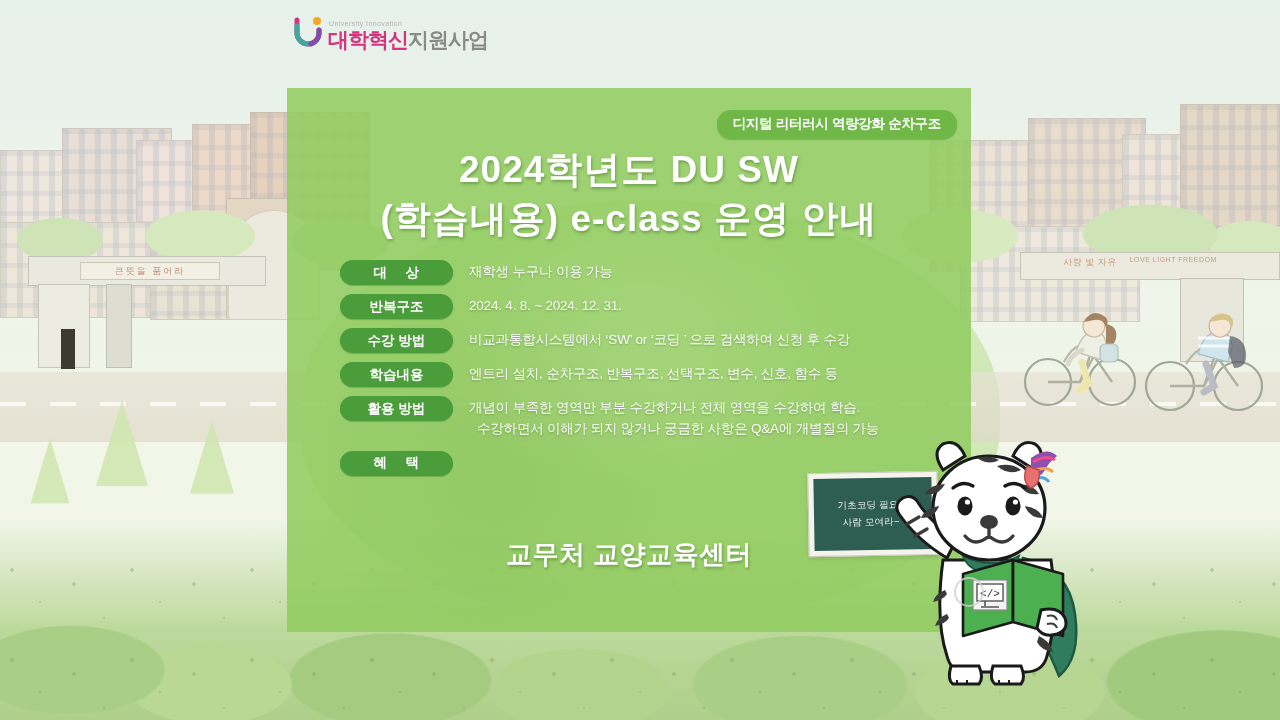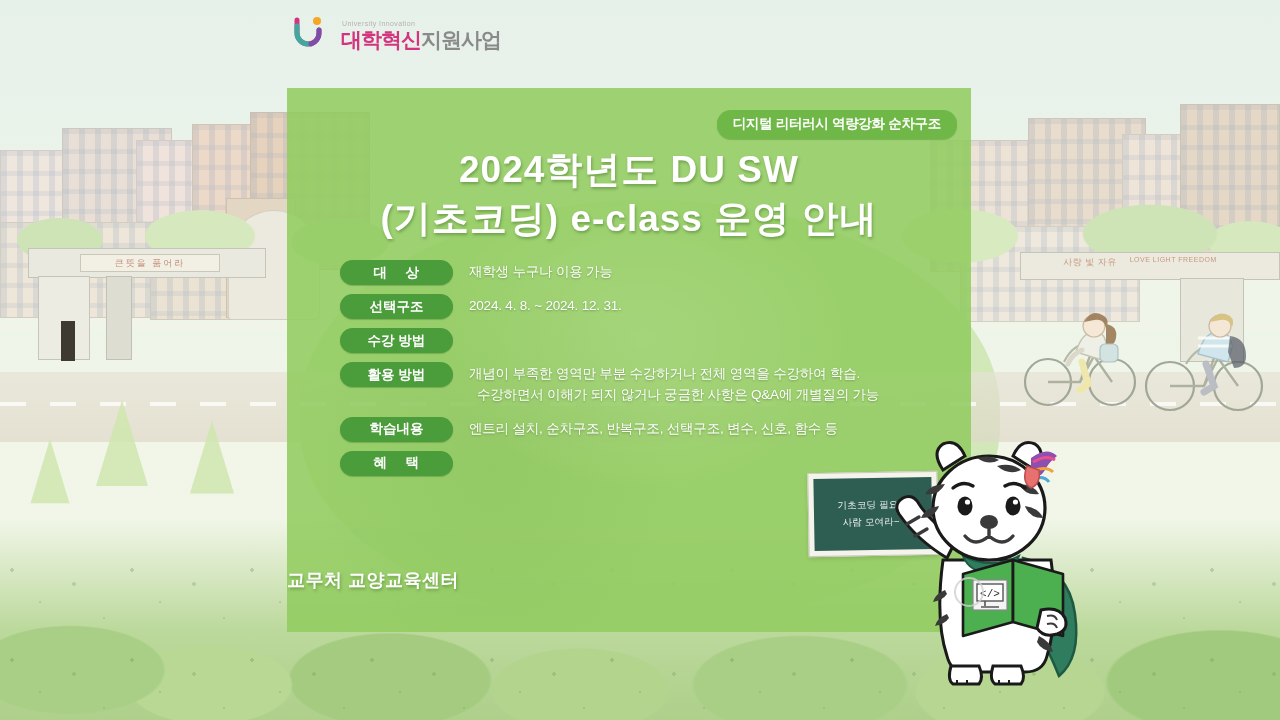--- a/index.html
+++ b/index.html
@@ -42,21 +42,21 @@
   .win-grid {
     position: absolute; inset: 0;
     background-image:
       repeating-linear-gradient(90deg, rgba(140,160,185,.30) 0 6px, transparent 6px 16px),
       repeating-linear-gradient(180deg, rgba(140,160,185,.22) 0 5px, transparent 5px 20px);
     opacity: .65;
   }
 
   
   .gate-left {
-    position: absolute; left: 28px; top: 248px; width: 238px; height: 112px;
+    position: absolute; left: 28px; top: 256px; width: 238px; height: 112px;
   }
   .gate-left .beam {
     position: absolute; left: 0; top: 0; width: 238px; height: 30px;
     background: #e9e9e0; border: 1px solid rgba(150,150,140,.45);
   }
   .gate-left .plaque {
     position: absolute; left: 52px; top: 6px; width: 140px; height: 18px;
     background: #f2efe4; border: 1px solid rgba(160,150,130,.45);
     color: #c38f7a; font-size: 9px; letter-spacing: 2px;
     display: flex; align-items: center; justify-content: center;
@@ -139,21 +139,21 @@
     border-bottom: 86px solid #cfe6ae;
     opacity: .85;
   }
 
   
   .cyclist { position: absolute; opacity: .9; }
 
   
   .logo-wrap {
     position: absolute; left: 293px; top: 14px;
-    display: flex; align-items: flex-end; gap: 18px;
+    display: flex; align-items: flex-end; gap: 5px;
   }
   .logo-mark { position: relative; width: 30px; height: 36px; }
   .logo-text-block { display: flex; flex-direction: column; line-height: 1; }
   .logo-en {
     font-size: 7px; color: #b9b0b4; letter-spacing: .4px;
     margin-bottom: 2px; margin-left: 1px;
   }
   .logo-ko { font-size: 21px; font-weight: 700; letter-spacing: -1px; }
   .logo-ko .a { color: #d4347f; }
   .logo-ko .b { color: #8a8a8a; }
@@ -209,23 +209,23 @@
   .val {
     flex: 1 1 auto; margin-left: 16px;
     color: #ffffff; font-size: 13.5px; font-weight: 400;
     line-height: 1.55; padding-top: 2px;
     text-shadow: 0 1px 2px rgba(60,105,35,.45);
     letter-spacing: -.2px;
   }
   .val .line2 { display: block; padding-left: 8px; }
 
   .footer-org {
-    position: absolute; left: 0; bottom: 40px; width: 684px;
-    text-align: left; color: #ffffff;
-    font-size: 18px; font-weight: 700; letter-spacing: .5px;
+    position: absolute; left: 0; bottom: 60px; width: 684px;
+    text-align: center; color: #ffffff;
+    font-size: 26px; font-weight: 700; letter-spacing: .5px;
     text-shadow: 1px 2px 3px rgba(60,105,35,.45);
   }
 
   
   .blackboard {
     position: absolute; left: 808px; top: 472px;
     width: 130px; height: 84px;
     background: #f4f3ec;
     border: 1px solid #cbc9bc;
     transform: rotate(-1deg);
@@ -371,57 +371,58 @@
     </div>
   </div>
 
   <div class="panel">
     <div class="panel-texture"></div>
 
     <div class="prog-badge">디지털 리터러시 역량강화 순차구조</div>
 
     <div class="title">
       <div>2024학년도 DU SW</div>
-      <div>(기초코딩) e-class 운영 안내</div>
+      <div>(학습내용) e-class 운영 안내</div>
     </div>
 
     <div class="rows">
 
       <div class="row">
         <div class="pill spaced">
           <span>대</span>
             <span class="gap"></span>
             <span>상</span>
         </div>
         <div class="val">재학생 누구나 이용 가능</div>
       </div>
 
       <div class="row">
-        <div class="pill">선택구조</div>
+        <div class="pill">반복구조</div>
         <div class="val">2024. 4. 8. ~ 2024. 12. 31.</div>
       </div>
 
       <div class="row">
         <div class="pill">수강 방법</div>
+        <div class="val">비교과통합시스템에서 ‘SW’ or ‘코딩 ’ 으로 검색하여 신청 후 수강</div>
+      </div>
+
+      <div class="row">
+        <div class="pill">학습내용</div>
+        <div class="val">엔트리 설치, 순차구조, 반복구조, 선택구조, 변수, 신호, 함수 등</div>
       </div>
 
       <div class="row tall">
         <div class="pill">활용 방법</div>
         <div class="val">
           <span>개념이 부족한 영역만 부분 수강하거나 전체 영역을 수강하여 학습.</span>
           <span class="line2">수강하면서 이해가 되지 않거나 궁금한 사항은 Q&amp;A에 개별질의 가능</span>
         </div>
       </div>
 
       <div class="row">
-        <div class="pill">학습내용</div>
-        <div class="val">엔트리 설치, 순차구조, 반복구조, 선택구조, 변수, 신호, 함수 등</div>
-      </div>
-
-      <div class="row">
         <div class="pill spaced">
           <span>혜</span>
             <span class="gap"></span>
             <span>택</span>
         </div>
       </div>
 
     </div>
 
     <div class="footer-org">교무처 교양교육센터</div>

